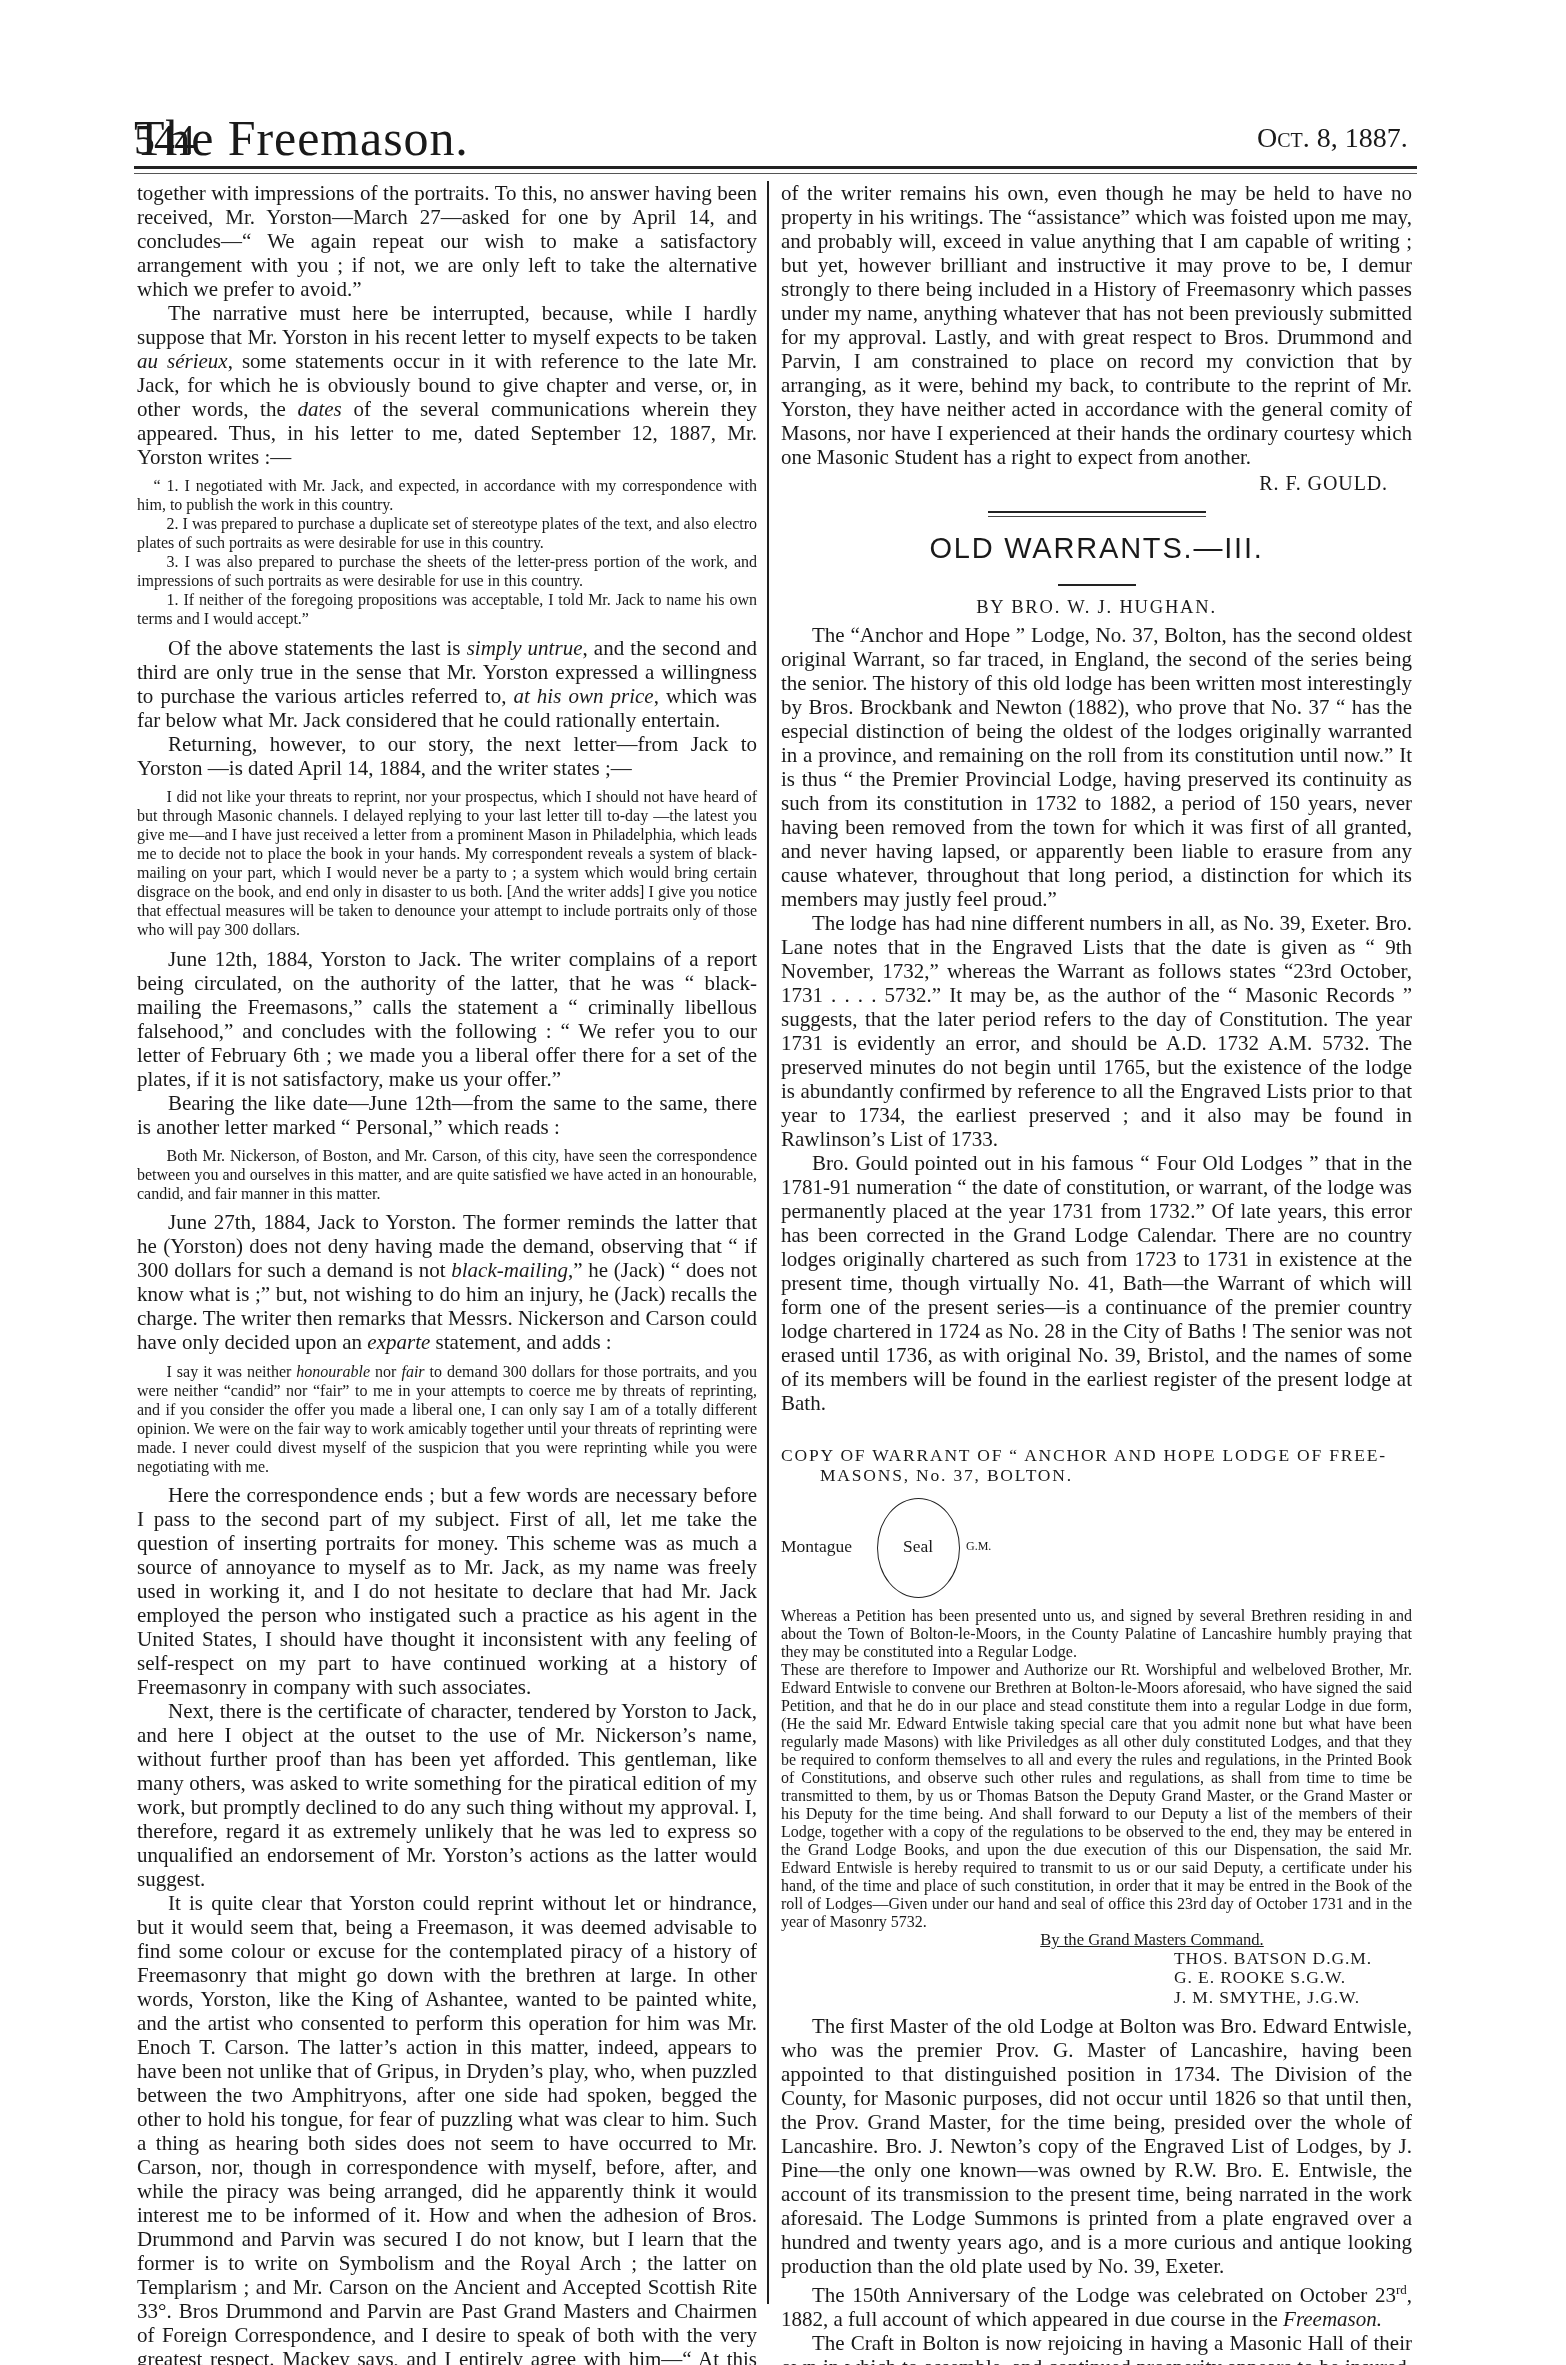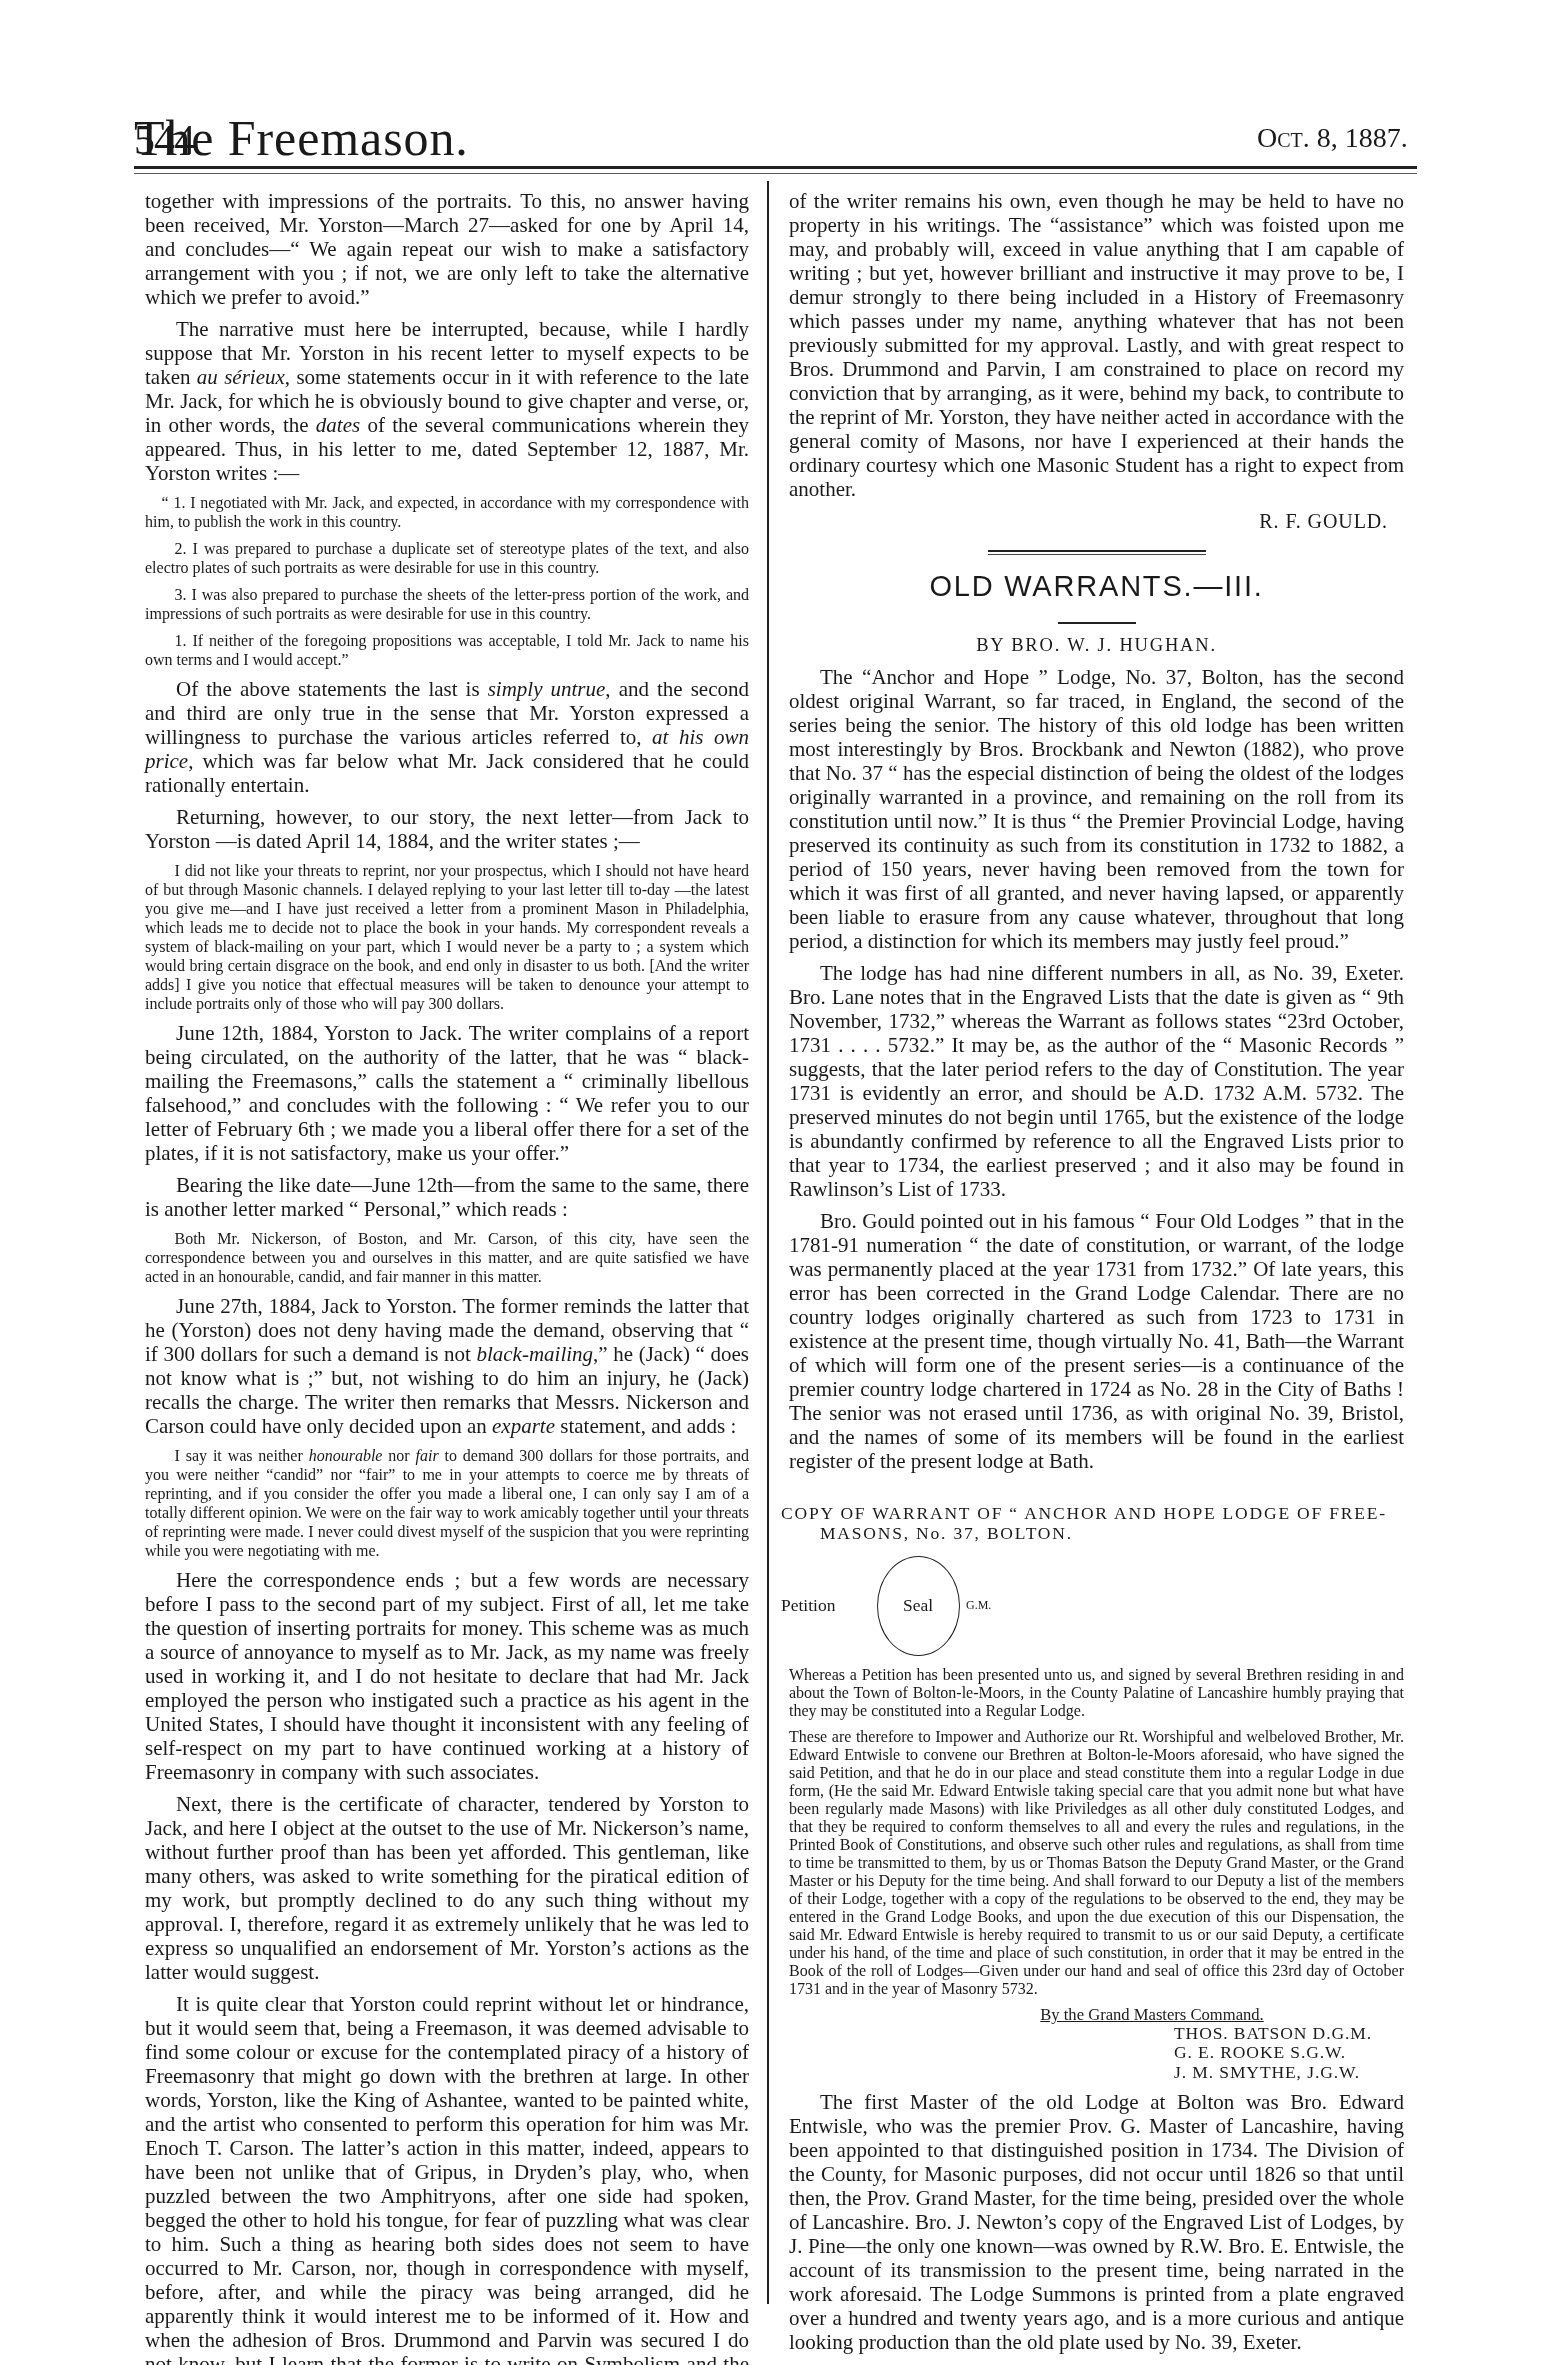--- a/index.html
+++ b/index.html
@@ -9,21 +9,21 @@
   .masthead { position:absolute; left:134px; top:109px; width:1283px; height:55px; }
   .page-num { position:absolute; left:0; top:7.4px; font-size:42px; letter-spacing:-0.9px; }
   .paper-title { position:absolute; left:0; right:0; top:0; text-align:left; font-size:50px; letter-spacing:0.9px; }
   .issue-date { position:absolute; right:9.2px; top:13px; font-size:28px; font-variant:small-caps; }
   .rule-thick { position:absolute; left:134px; width:1283px; top:166px; height:2.8px; background:#222; }
   .rule-thin { position:absolute; left:134px; width:1283px; top:173px; height:0.9px; background:#555; }
   .col-divider { position:absolute; left:767px; top:181px; width:1.8px; height:2123px; background:#222; }
   .col { position:absolute; top:181px; font-size:21px; line-height:24px; text-align:justify; }
   .col.left { left:137px; width:620px; }
   .col.right { left:781px; width:631px; }
-  p { margin:8px; text-indent:31px; }
+  p { margin:0; text-indent:31px; }
   p.noindent { text-indent:0; }
   .quote { font-size:16px; line-height:19px; margin:7.4px 0 7.4px 0; }
   .quote p { text-indent:29.5px; }
   .quote p.hang { text-indent:16.6px; }
   .signature { text-align:right; padding-right:24px; font-size:20px; letter-spacing:0.9px; margin-top:1.8px; }
   .sep-rule { width:218px; margin:16.6px auto 0 auto; border-top:2.8px solid #222; border-bottom:0.9px solid #444; height:2.8px; }
   .section-title { text-align:center; font-family:"Liberation Sans","DejaVu Sans",sans-serif; font-size:29px; letter-spacing:1.8px; margin-top:18.5px; font-weight:normal; }
   .short-rule { width:78px; margin:5.5px auto 0 auto; border-top:2.8px solid #222; }
   .byline { text-align:center; font-size:18.5px; letter-spacing:1.8px; margin:9.2px 0 3.7px 0; }
   .copy-heading { font-size:17.5px; letter-spacing:1.8px; line-height:20px; margin-top:30px; }
@@ -102,21 +102,21 @@
     <p>The “Anchor and Hope ” Lodge, No. 37, Bolton, has the second oldest original Warrant, so far traced, in England, the second of the series being the senior. The history of this old lodge has been written most interestingly by Bros. Brockbank and Newton (1882), who prove that No. 37 “ has the especial distinction of being the oldest of the lodges originally warranted in a province, and remaining on the roll from its constitution until now.” It is thus “ the Premier Provincial Lodge, having preserved its continuity as such from its constitution in 1732 to 1882, a period of 150 years, never having been removed from the town for which it was first of all granted, and never having lapsed, or apparently been liable to erasure from any cause whatever, throughout that long period, a distinction for which its members may justly feel proud.”</p>
     <p>The lodge has had nine different numbers in all, as No. 39, Exeter. Bro. Lane notes that in the Engraved Lists that the date is given as “ 9th November, 1732,” whereas the Warrant as follows states “23rd October, 1731 . . . . 5732.” It may be, as the author of the “ Masonic Records ” suggests, that the later period refers to the day of Constitution. The year 1731 is evidently an error, and should be A.D. 1732 A.M. 5732. The preserved minutes do not begin until 1765, but the existence of the lodge is abundantly confirmed by reference to all the Engraved Lists prior to that year to 1734, the earliest preserved ; and it also may be found in Rawlinson’s List of 1733.</p>
     <p>Bro. Gould pointed out in his famous “ Four Old Lodges ” that in the 1781-91 numeration “ the date of constitution, or warrant, of the lodge was permanently placed at the year 1731 from 1732.” Of late years, this error has been corrected in the Grand Lodge Calendar. There are no country lodges originally chartered as such from 1723 to 1731 in existence at the present time, though virtually No. 41, Bath—the Warrant of which will form one of the present series—is a continuance of the premier country lodge chartered in 1724 as No. 28 in the City of Baths ! The senior was not erased until 1736, as with original No. 39, Bristol, and the names of some of its members will be found in the earliest register of the present lodge at Bath.</p>
 
     <div class="copy-heading">
       <span>COPY OF WARRANT OF “ ANCHOR AND HOPE LODGE OF FREE-</span>
       <span class="l2">MASONS, No. 37, BOLTON.</span>
     </div>
 
     <div class="seal-block">
-      <span class="seal-left">Petition</span>
+      <span class="seal-left">Montague</span>
       <div class="seal-circle"></div>
       <span class="seal-label">Seal</span>
       <span class="seal-right">G.M.</span>
     </div>
 
     <div class="warrant">
       <p>Whereas a Petition has been presented unto us, and signed by several Brethren residing in and about the Town of Bolton-le-Moors, in the County Palatine of Lancashire humbly praying that they may be constituted into a Regular Lodge.</p>
       <p>These are therefore to Impower and Authorize our Rt. Worshipful and welbeloved Brother, Mr. Edward Entwisle to convene our Brethren at Bolton-le-Moors aforesaid, who have signed the said Petition, and that he do in our place and stead constitute them into a regular Lodge in due form, (He the said Mr. Edward Entwisle taking special care that you admit none but what have been regularly made Masons) with like Priviledges as all other duly constituted Lodges, and that they be required to conform themselves to all and every the rules and regulations, in the Printed Book of Constitutions, and observe such other rules and regulations, as shall from time to time be transmitted to them, by us or Thomas Batson the Deputy Grand Master, or the Grand Master or his Deputy for the time being. And shall forward to our Deputy a list of the members of their Lodge, together with a copy of the regulations to be observed to the end, they may be entered in the Grand Lodge Books, and upon the due execution of this our Dispensation, the said Mr. Edward Entwisle is hereby required to transmit to us or our said Deputy, a certificate under his hand, of the time and place of such constitution, in order that it may be entred in the Book of the roll of Lodges—Given under our hand and seal of office this 23rd day of October 1731 and in the year of Masonry 5732.</p>
       <div class="command">By the Grand Masters Command.</div>
       <div class="signatories">

